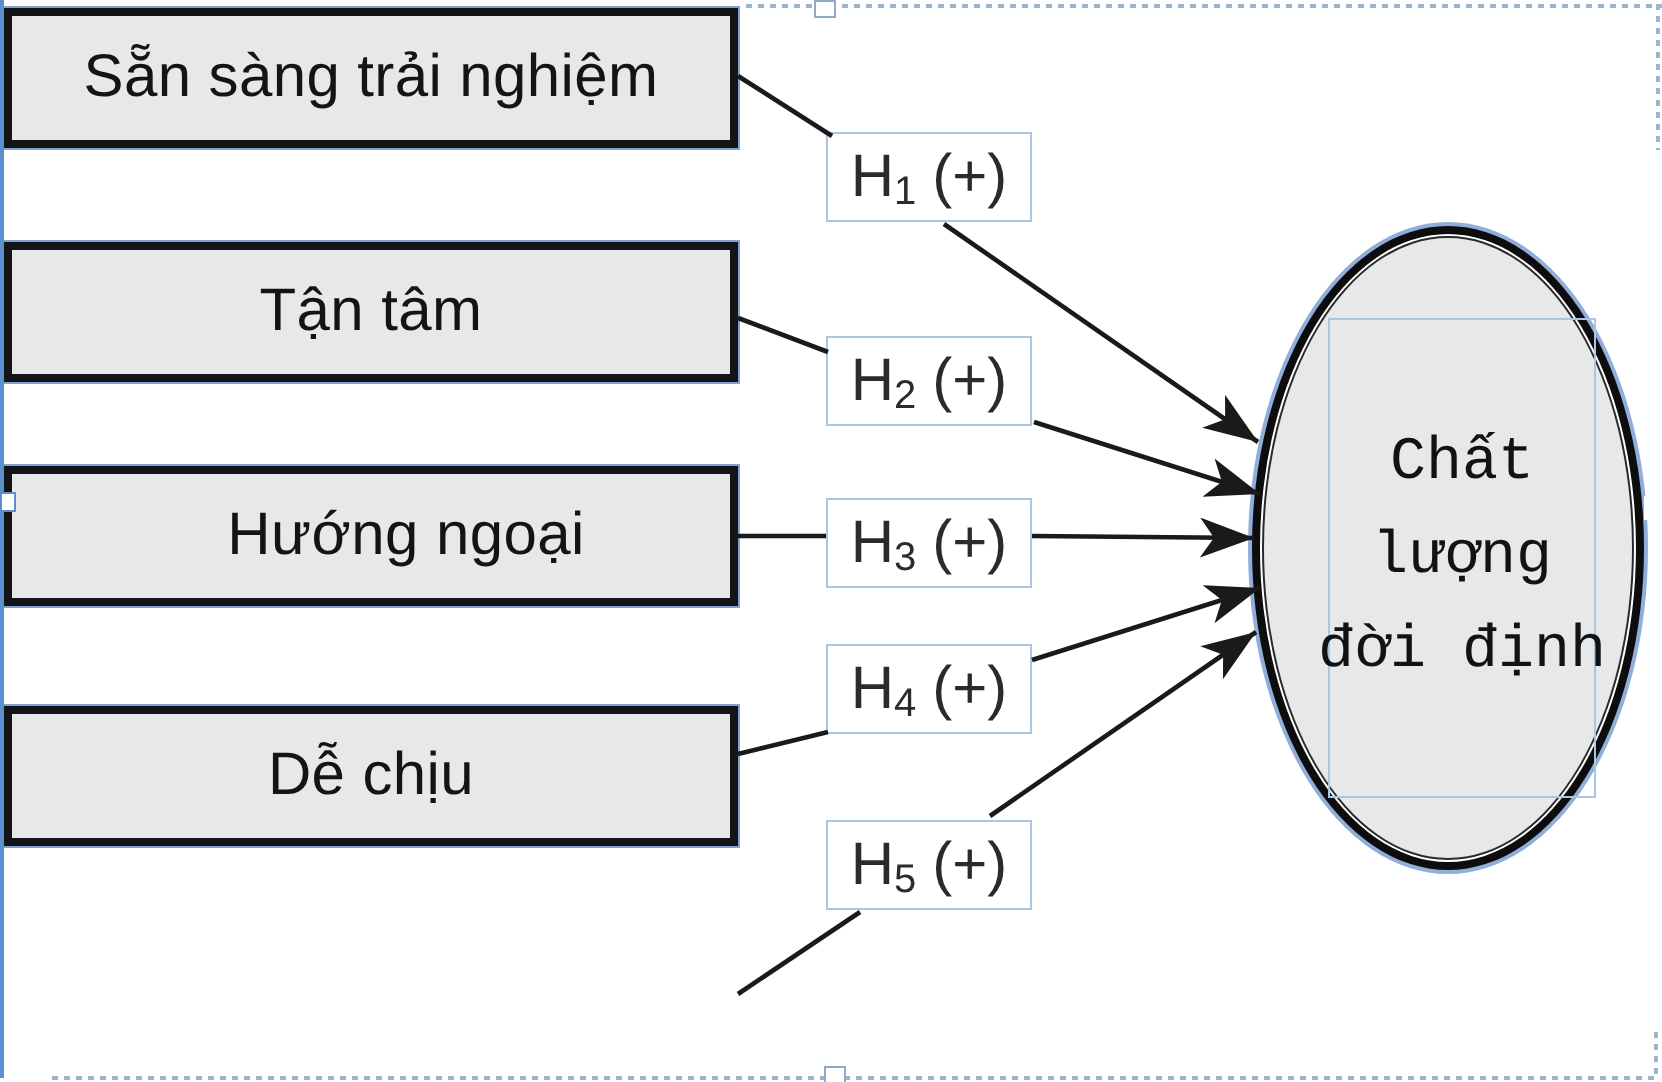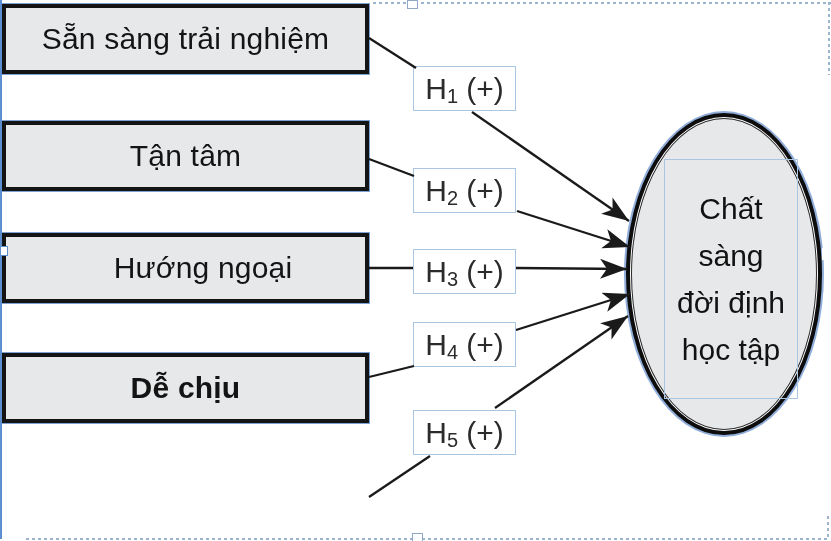--- a/index.html
+++ b/index.html
@@ -9,21 +9,21 @@
   }
   
   .pbox{
     position:absolute;left:2px;width:367px;height:70px;box-sizing:border-box;
     background:var(--shape-fill);border:4px solid var(--shape-stroke);
     outline:1.5px solid var(--select-blue);
     display:flex;align-items:center;justify-content:center;
   }
   .pbox .lbl{font-size:30px;color:#141414;letter-spacing:.2px;white-space:nowrap;}
   #pbox-1{top:4px;}  #pbox-2{top:121px;} #pbox-3{top:233px;padding-left:35px;}
-  #pbox-4{top:353px;font-weight:bold;} #pbox-5{top:464px;height:69px;}
+  #pbox-4{top:353px;} #pbox-5{top:464px;height:69px;}
   
   .hbox{
     position:absolute;left:413px;width:103px;height:45px;box-sizing:border-box;
     background:#fff;border:1.5px solid var(--hyp-border);
     display:flex;align-items:center;justify-content:center;
   }
   .hbox .h{font-size:30px;color:#2b2b2b;}
   .hbox .sub{font-size:20px;color:#2b2b2b;position:relative;top:8px;}
   .hbox .sign{font-size:30px;color:#2b2b2b;margin-left:8px;}
   #hbox-1{top:66px;} #hbox-2{top:168px;} #hbox-3{top:249px;}
@@ -36,21 +36,21 @@
   }
   .ellipse-inner{
     position:absolute;inset:1px;border:1px solid #2a2a2a;border-radius:50%;
     background:var(--shape-fill);
   }
   .ellipse-textbox{
     position:absolute;left:664px;top:159px;width:134px;height:240px;box-sizing:border-box;
     border:1px solid var(--hyp-border);
     display:flex;flex-direction:column;align-items:center;justify-content:center;
   }
-  .ellipse-textbox span{display:block;font-size:30px;line-height:47px;color:#121212;white-space:nowrap;}
+  .ellipse-textbox span{display:block;font-size:30px;line-height:47px;color:#121212;white-space:nowrap;font-family:Liberation Mono, monospace;}
   
   #wires{position:absolute;left:0;top:0;pointer-events:none;}
   
   .dash-h{position:absolute;height:2px;background:repeating-linear-gradient(90deg,var(--dash-blue) 0 3px,transparent 3px 6px);}
   .dash-v{position:absolute;width:2px;background:repeating-linear-gradient(180deg,var(--dash-blue) 0 3px,transparent 3px 6px);}
   #dash-top{left:373px;top:2px;width:458px;}
   #dash-bottom{left:26px;top:538px;width:801px;}
   #dash-right-top{left:828px;top:2px;height:73px;}
   #dash-right-bottom{left:827px;top:516px;height:23px;}
   #left-guide{position:absolute;left:0;top:0;width:2px;height:539px;background:var(--guide-blue);}
@@ -102,23 +102,22 @@
     <span class="h">H</span>
       <span class="sub">5</span>
       <span class="sign">(+)</span>
   </div>
 
   <div class="ellipse-outer">
     <div class="ellipse-inner"></div>
   </div>
   <div class="ellipse-textbox">
     <span>Chất</span>
-    <span>sàng</span>
+    <span>lượng</span>
     <span>đời định</span>
-    <span>học tập</span>
   </div>
 
   <svg id="wires" width="831" height="541" viewBox="0 0 831 541">
     <defs>
       <marker id="ah" markerUnits="userSpaceOnUse" markerWidth="30" markerHeight="22" refX="27" refY="10" orient="auto">
         <path d="M0,0 L27,10 L0,20 L7,10 Z" fill="#1a1a1a"></path>
       </marker>
     </defs>
     <g stroke="#1a1a1a" stroke-width="2.3" fill="none">
       <line x1="369" y1="38" x2="416" y2="68"></line>

